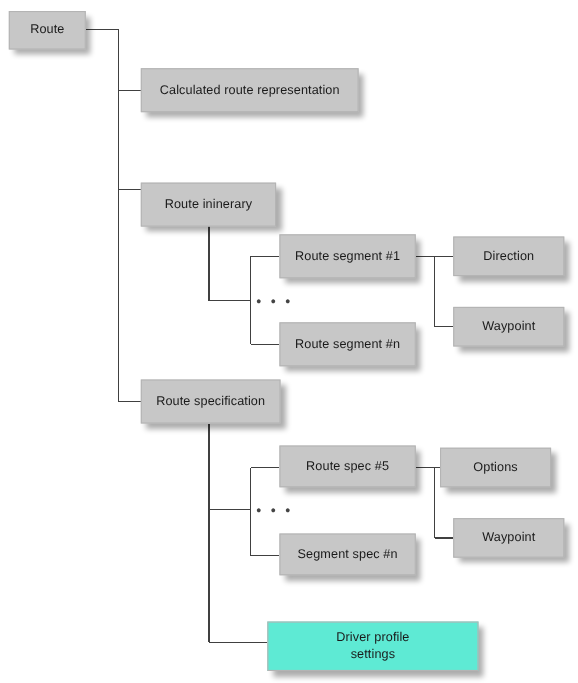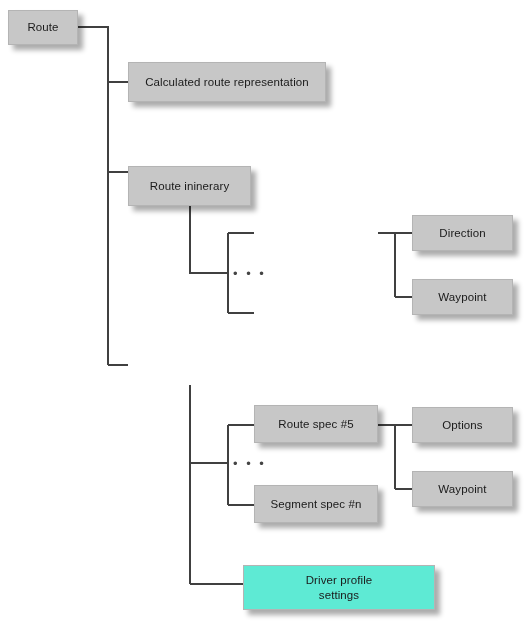--- a/index.html
+++ b/index.html
@@ -100,40 +100,49 @@
   </div>
 
   <div class="node" style="left: 128px; top: 62px; width: 198px; height: 40px; background: rgb(199, 199, 199); border-color: rgb(180, 180, 180); color: rgb(26, 26, 26); text-align: right;">
     <span class="label">Calculated route representation</span>
   </div>
 
   <div class="node" style="left: 128px; top: 166px; width: 123px; height: 40px; background: rgb(199, 199, 199); border-color: rgb(180, 180, 180); color: rgb(26, 26, 26);">
     <span class="label">Route ininerary</span>
   </div>
 
+  <div class="node" style="left: 254px; top: 213px; width: 124px; height: 40px; background: rgb(199, 199, 199); border-color: rgb(180, 180, 180); color: rgb(26, 26, 26);">
+    <span class="label">Route segment #1</span>
+  </div>
 
+  <div class="node" style="left: 254px; top: 293px; width: 124px; height: 40px; background: rgb(199, 199, 199); border-color: rgb(180, 180, 180); color: rgb(26, 26, 26);">
+    <span class="label">Route segment #n</span>
+  </div>
 
   <div class="node" style="left: 412px; top: 215px; width: 101px; height: 36px; background: rgb(199, 199, 199); border-color: rgb(180, 180, 180); color: rgb(26, 26, 26);">
     <span class="label">Direction</span>
   </div>
 
   <div class="node" style="left: 412px; top: 279px; width: 101px; height: 36px; background: rgb(199, 199, 199); border-color: rgb(180, 180, 180); color: rgb(26, 26, 26);">
     <span class="label">Waypoint</span>
   </div>
 
+  <div class="node" style="left: 128px; top: 345px; width: 127px; height: 40px; background: rgb(199, 199, 199); border-color: rgb(180, 180, 180); color: rgb(26, 26, 26);">
+    <span class="label">Route specification</span>
+  </div>
 
   <div class="node" style="left: 254px; top: 405px; width: 124px; height: 38px; background: rgb(199, 199, 199); border-color: rgb(180, 180, 180); color: rgb(26, 26, 26);">
     <span class="label">Route spec #5</span>
   </div>
 
   <div class="node" style="left: 254px; top: 485px; width: 124px; height: 38px; background: rgb(199, 199, 199); border-color: rgb(180, 180, 180); color: rgb(26, 26, 26);">
     <span class="label">Segment spec #n</span>
   </div>
 
-  <div class="node" style="left: 412px; top: 407px; width: 101px; height: 36px; background: rgb(199, 199, 199); border-color: rgb(180, 180, 180); color: rgb(26, 26, 26);">
+  <div class="node" style="left: 400px; top: 407px; width: 101px; height: 36px; background: rgb(199, 199, 199); border-color: rgb(180, 180, 180); color: rgb(26, 26, 26);">
     <span class="label">Options</span>
   </div>
 
   <div class="node" style="left: 412px; top: 471px; width: 101px; height: 36px; background: rgb(199, 199, 199); border-color: rgb(180, 180, 180); color: rgb(26, 26, 26);">
     <span class="label">Waypoint</span>
   </div>
 
   <div class="node" style="left: 243px; top: 565px; width: 192px; height: 45px; background: #5eead4; border-color: rgb(180, 180, 180); color: rgb(26, 26, 26);">
     <span class="label">Driver profile
 settings</span>

